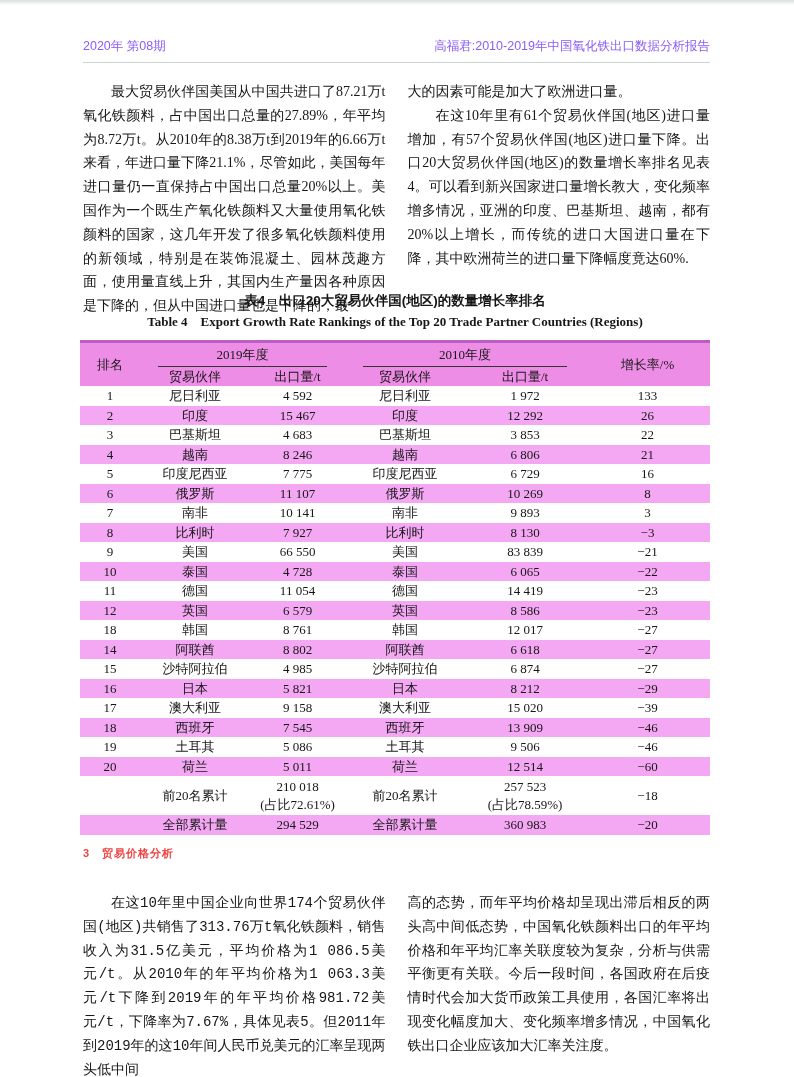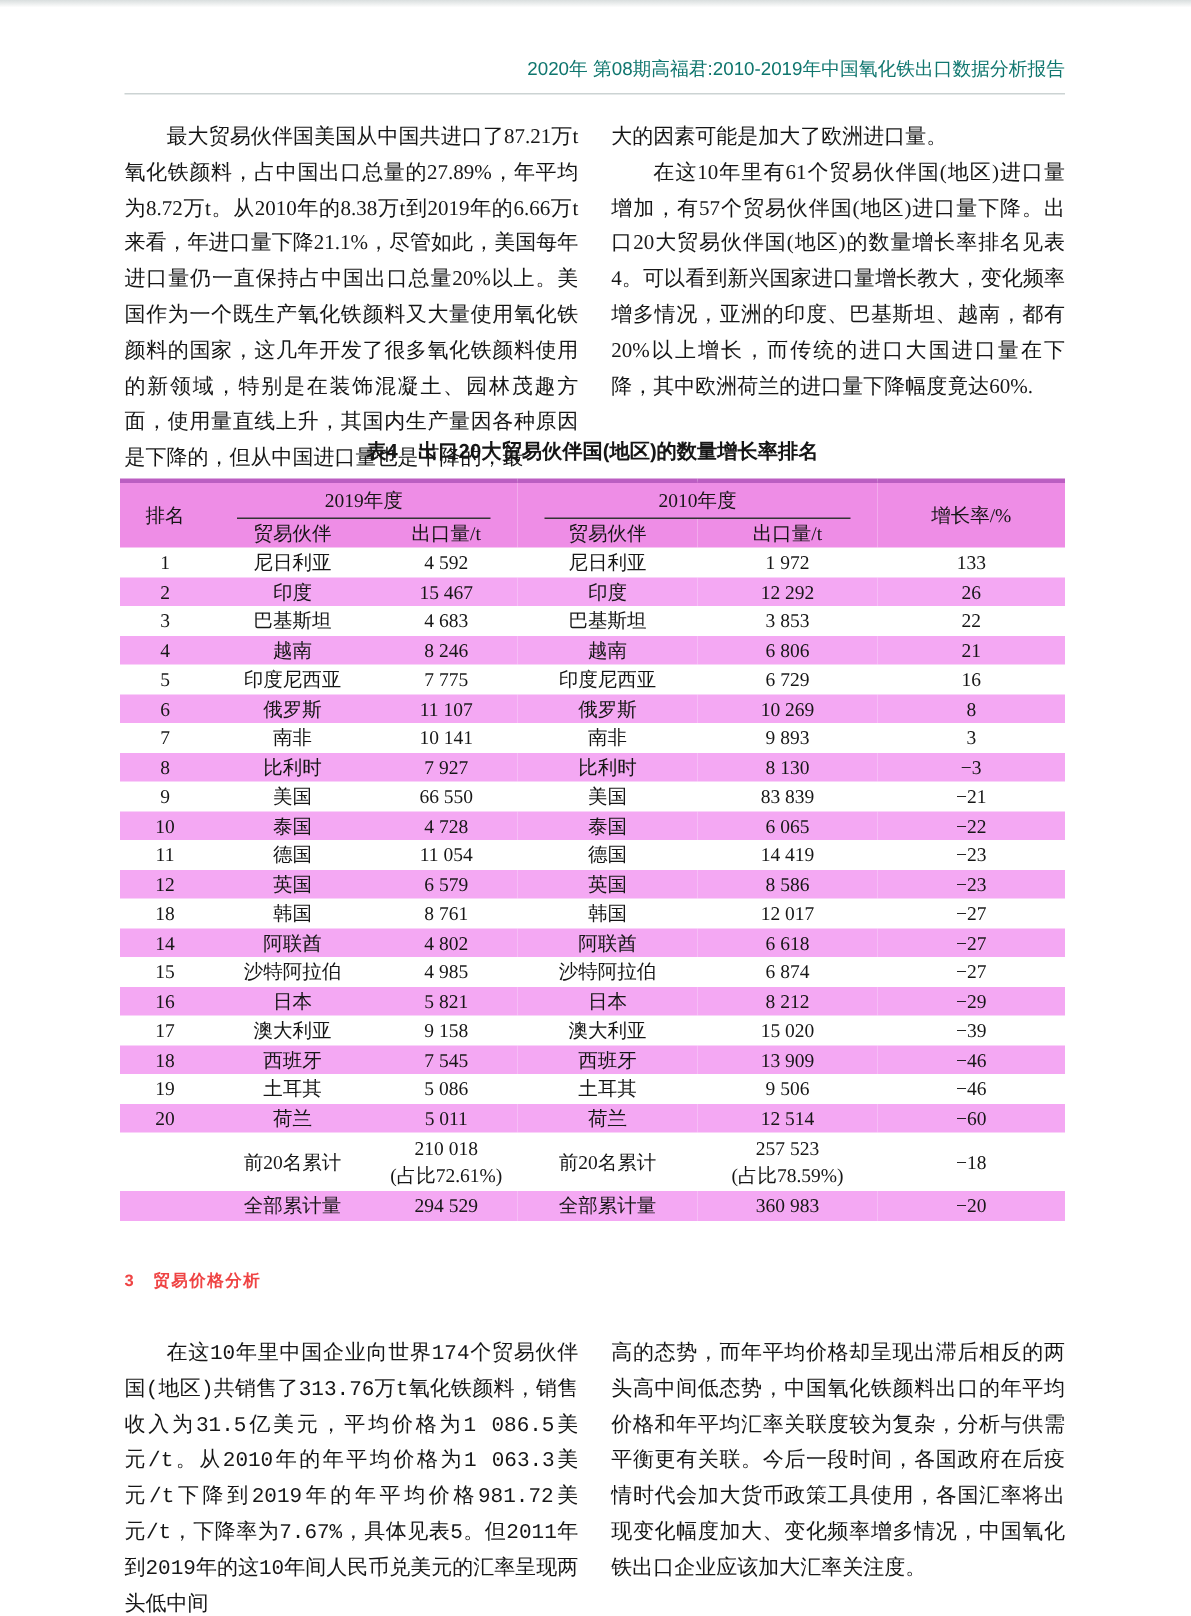--- a/index.html
+++ b/index.html
@@ -2,23 +2,23 @@
 <html><head>
 <meta charset="utf-8">
 <style>
   html,body{margin:0;padding:0;background:#fff;}
   .page{position:relative;width:794px;height:1077px;background:#fff;overflow:hidden;
         font-family:"Liberation Serif","DejaVu Serif",serif;color:#161616;}
   .page::before{content:'';position:absolute;top:0;left:0;right:0;height:5px;
         background:linear-gradient(#dcе0e0,#ffffff);background:linear-gradient(#d9dede,#ffffff);}
   
   .page-header{position:absolute;top:38px;left:83px;right:84px;display:flex;
-        justify-content:flex-end;align-items:flex-end;
+        justify-content:space-between;align-items:flex-end;
         font-family:"Liberation Sans","DejaVu Sans",sans-serif;
-        font-size:12.5px;color:#0f766e;padding-bottom:7px;border-bottom:1px solid #ccd3d3;}
+        font-size:12.5px;color:#8b5cf6;padding-bottom:7px;border-bottom:1px solid #ccd3d3;}
   
   .columns{position:absolute;left:83px;right:84px;display:flex;gap:22px;}
   .col{flex:1;min-width:0;}
   .col p{margin:0;font-size:14px;line-height:23.8px;text-align:justify;text-justify:inter-ideograph;}
   .indent{text-indent:2em;}
   .cols-top{top:80px;}
   
   .table-block{position:absolute;top:292px;left:80px;width:630px;}
   .tbl-title-cn{text-align:center;font-family:"Liberation Sans","DejaVu Sans",sans-serif;
         font-weight:bold;font-size:13.5px;line-height:18px;}
@@ -63,20 +63,21 @@
       <p class="indent">最大贸易伙伴国美国从中国共进口了87.21万t氧化铁颜料，占中国出口总量的27.89%，年平均为8.72万t。从2010年的8.38万t到2019年的6.66万t来看，年进口量下降21.1%，尽管如此，美国每年进口量仍一直保持占中国出口总量20%以上。美国作为一个既生产氧化铁颜料又大量使用氧化铁颜料的国家，这几年开发了很多氧化铁颜料使用的新领域，特别是在装饰混凝土、园林茂趣方面，使用量直线上升，其国内生产量因各种原因是下降的，但从中国进口量也是下降的，最</p>
     </div>
     <div class="col">
       <p>大的因素可能是加大了欧洲进口量。</p>
       <p class="indent">在这10年里有61个贸易伙伴国(地区)进口量增加，有57个贸易伙伴国(地区)进口量下降。出口20大贸易伙伴国(地区)的数量增长率排名见表4。可以看到新兴国家进口量增长教大，变化频率增多情况，亚洲的印度、巴基斯坦、越南，都有20%以上增长，而传统的进口大国进口量在下降，其中欧洲荷兰的进口量下降幅度竟达60%.</p>
     </div>
   </div>
 
   <div class="table-block">
     <div class="tbl-title-cn">表4　出口20大贸易伙伴国(地区)的数量增长率排名</div>
+    <div class="tbl-title-en">Table 4　Export Growth Rate Rankings of the Top 20 Trade Partner Countries (Regions)</div>
     <table class="trade">
       <colgroup>
         <col style="width:60px">
           <col style="width:110px">
           <col style="width:95px">
         <col style="width:120px">
           <col style="width:120px">
           <col style="width:125px">
       </colgroup>
       <thead>
@@ -194,21 +195,21 @@
             <td>18</td>
             <td>韩国</td>
             <td>8 761</td>
             <td>韩国</td>
             <td>12 017</td>
             <td>−27</td>
           </tr>
           <tr class="stripe">
             <td>14</td>
             <td>阿联酋</td>
-            <td>4 802</td>
+            <td>8 802</td>
             <td>阿联酋</td>
             <td>6 618</td>
             <td>−27</td>
           </tr>
           <tr>
             <td>15</td>
             <td>沙特阿拉伯</td>
             <td>4 985</td>
             <td>沙特阿拉伯</td>
             <td>6 874</td>

